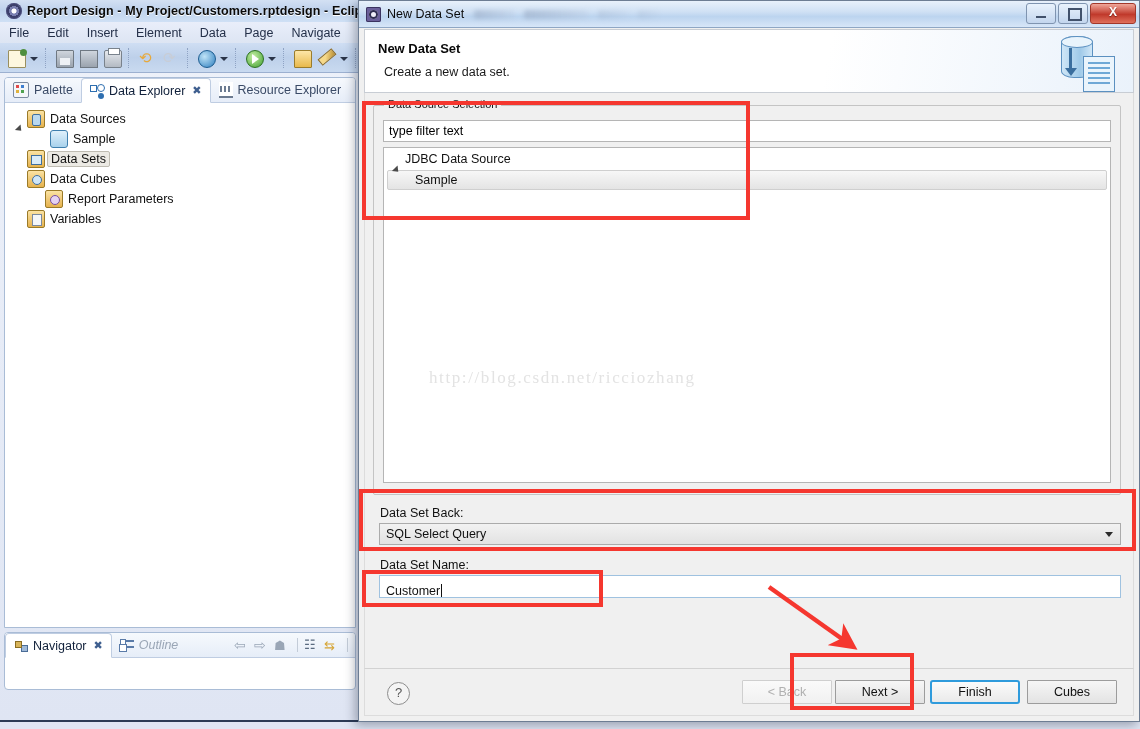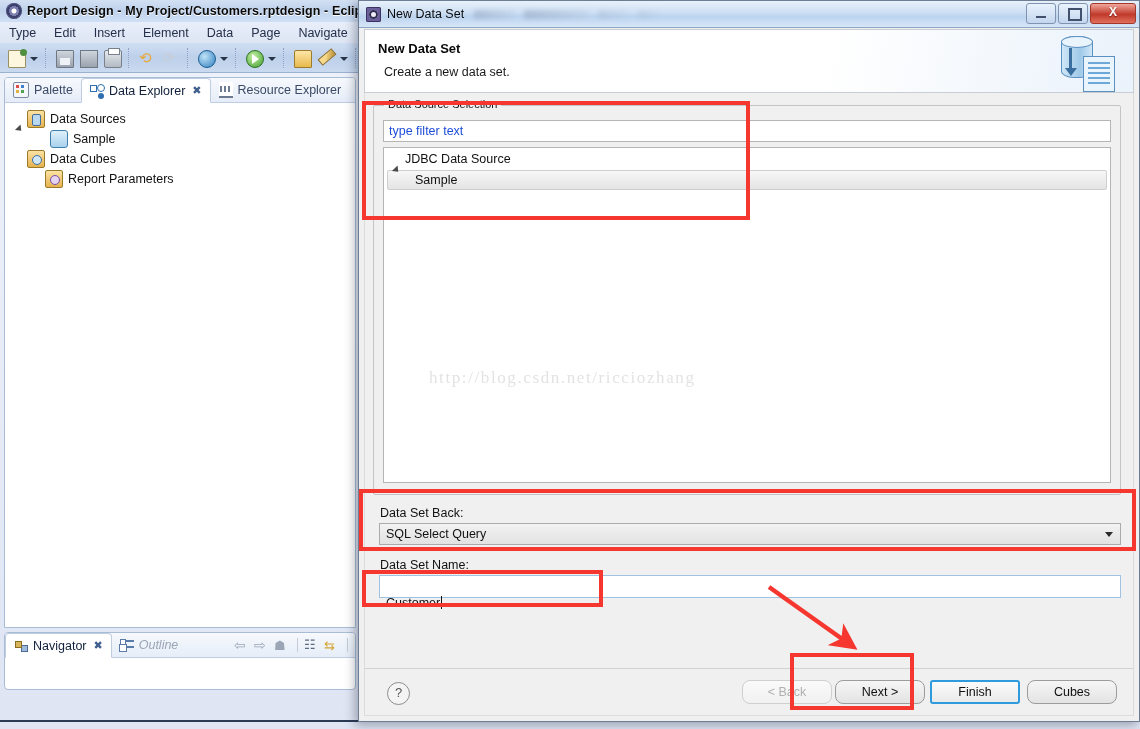--- a/index.html
+++ b/index.html
@@ -230,21 +230,21 @@
   .group-box{
     position:absolute;left:8px;top:12px;width:748px;height:390px;
     border:1px solid #c4c4c4;border-radius:2px;box-sizing:border-box;
   }
   .group-title{
     position:absolute;left:10px;top:-8px;background:#f0f0f0;padding:0 4px;font-size:11px;color:#111;
   }
   .filter-input{
     position:absolute;left:9px;top:14px;width:728px;height:22px;
     background:#ffffff;border:1px solid #b5b5b5;box-sizing:border-box;
-    font-size:12.5px;color:#1d4ed8;padding:3px 0 0 5px;
+    font-size:12.5px;color:#000000;padding:3px 0 0 5px;
   }
   .ds-tree{
     position:absolute;left:9px;top:41px;width:728px;height:336px;
     background:#ffffff;border:1px solid #b5b5b5;box-sizing:border-box;overflow:hidden;
   }
   .ds-row{height:22px;display:flex;align-items:center;font-size:12.5px;color:#111;padding-left:8px;}
   .ds-row .tw{width:13px;flex:none;position:relative;}
   .ds-row .tw:after{content:"";position:absolute;left:2px;top:7px;
     border-left:5px solid #4a4a4a;border-top:4px solid transparent;border-bottom:4px solid transparent;transform:rotate(45deg);}
   .ds-row.sel{
@@ -263,36 +263,36 @@
     background:linear-gradient(180deg,#f2f2f2,#e2e2e2);
     border:1px solid #ababab;box-sizing:border-box;
     font-size:12.5px;color:#111;padding:3px 0 0 6px;
   }
   .combo .caret{position:absolute;right:7px;top:8px;width:0;height:0;
     border-left:4px solid transparent;border-right:4px solid transparent;border-top:5px solid #2b2b2b;}
   .lbl-name{position:absolute;left:15px;top:465px;font-size:12.5px;color:#111;}
   .name-input{
     position:absolute;left:14px;top:482px;width:742px;height:23px;
     background:#ffffff;border:1px solid #9fc2e0;box-sizing:border-box;
-    font-size:12.5px;color:#111;padding:20px 0 0 6px;position:absolute;
+    font-size:12.5px;color:#111;padding:8px 0 0 6px;position:absolute;
   }
   .caret-bar{display:inline-block;width:1px;height:13px;background:#111;vertical-align:-2px;margin-left:1px;}
   #dlg-footer{
     position:absolute;left:5px;top:667px;width:770px;height:48px;
     background:#f0f0f0;border:1px solid #dcdcdc;border-top:1px solid #d2d2d2;box-sizing:border-box;
   }
   .help-btn{
     position:absolute;left:22px;top:13px;width:21px;height:21px;border-radius:50%;
     border:1px solid #8d8d8d;color:#555;font-size:13px;text-align:center;line-height:20px;
     background:#f4f4f4;
   }
   .btn{
     position:absolute;top:11px;height:24px;width:90px;
     background:linear-gradient(180deg,#f6f6f6,#e3e3e3);
-    border:1px solid #9c9c9c;border-radius:8px;box-sizing:border-box;
+    border:1px solid #9c9c9c;border-radius:1px;box-sizing:border-box;
     font-size:12.5px;color:#111;text-align:center;line-height:22px;
   }
   .btn.disabled{color:#b0b0b0;background:linear-gradient(180deg,#fafafa,#f1f1f1);border-color:#cfcfcf;}
   .btn.default{
     border:2px solid #2f9bdc;border-radius:3px;line-height:20px;
     background:linear-gradient(180deg,#fbfbfb,#eaeaea);
   }
   #btn-back{left:377px;}
   #btn-next{left:470px;}
   #btn-finish{left:565px;}
@@ -309,21 +309,21 @@
 <body>
 
 <div id="eclipse-window">
 
   <div id="eclipse-titlebar">
     <div class="app-icon"></div>
     <div class="t-text">Report Design - My Project/Customers.rptdesign - Eclipse</div>
   </div>
 
   <div id="menubar">
-    <div class="mi">Type</div>
+    <div class="mi">File</div>
     <div class="mi">Edit</div>
     <div class="mi">Insert</div>
     <div class="mi">Element</div>
     <div class="mi">Data</div>
     <div class="mi">Page</div>
     <div class="mi">Navigate</div>
     <div class="mi">Sear</div>
   </div>
 
   <div id="toolbar">
@@ -392,27 +392,35 @@
     <div class="tree">
       <div class="tree-row">
         <span class="twisty open"></span>
         <span class="ticon ti-sources"></span>
         <span class="lbl">Data Sources</span>
       </div>
       <div class="tree-row" style="padding-left:42px;">
         <span class="ticon ti-sample"></span>
         <span class="lbl">Sample</span>
       </div>
+      <div class="tree-row selected" style="padding-left:22px;">
+        <span class="ticon ti-sets"></span>
+        <span class="lbl">Data Sets</span>
+      </div>
       <div class="tree-row" style="padding-left:22px;">
         <span class="ticon ti-cubes"></span>
         <span class="lbl">Data Cubes</span>
       </div>
       <div class="tree-row" style="padding-left:40px;">
         <span class="ticon ti-params"></span>
         <span class="lbl">Report Parameters</span>
+      </div>
+      <div class="tree-row" style="padding-left:22px;">
+        <span class="ticon ti-vars"></span>
+        <span class="lbl">Variables</span>
       </div>
     </div>
   </div>
 
   <div id="left-bottom-view">
     <div class="view-tabbar">
       <div class="vtab active">
         <span class="tabicon ti-nav"></span>
         <span>Navigator</span>
         <span class="close-x">✖</span>

